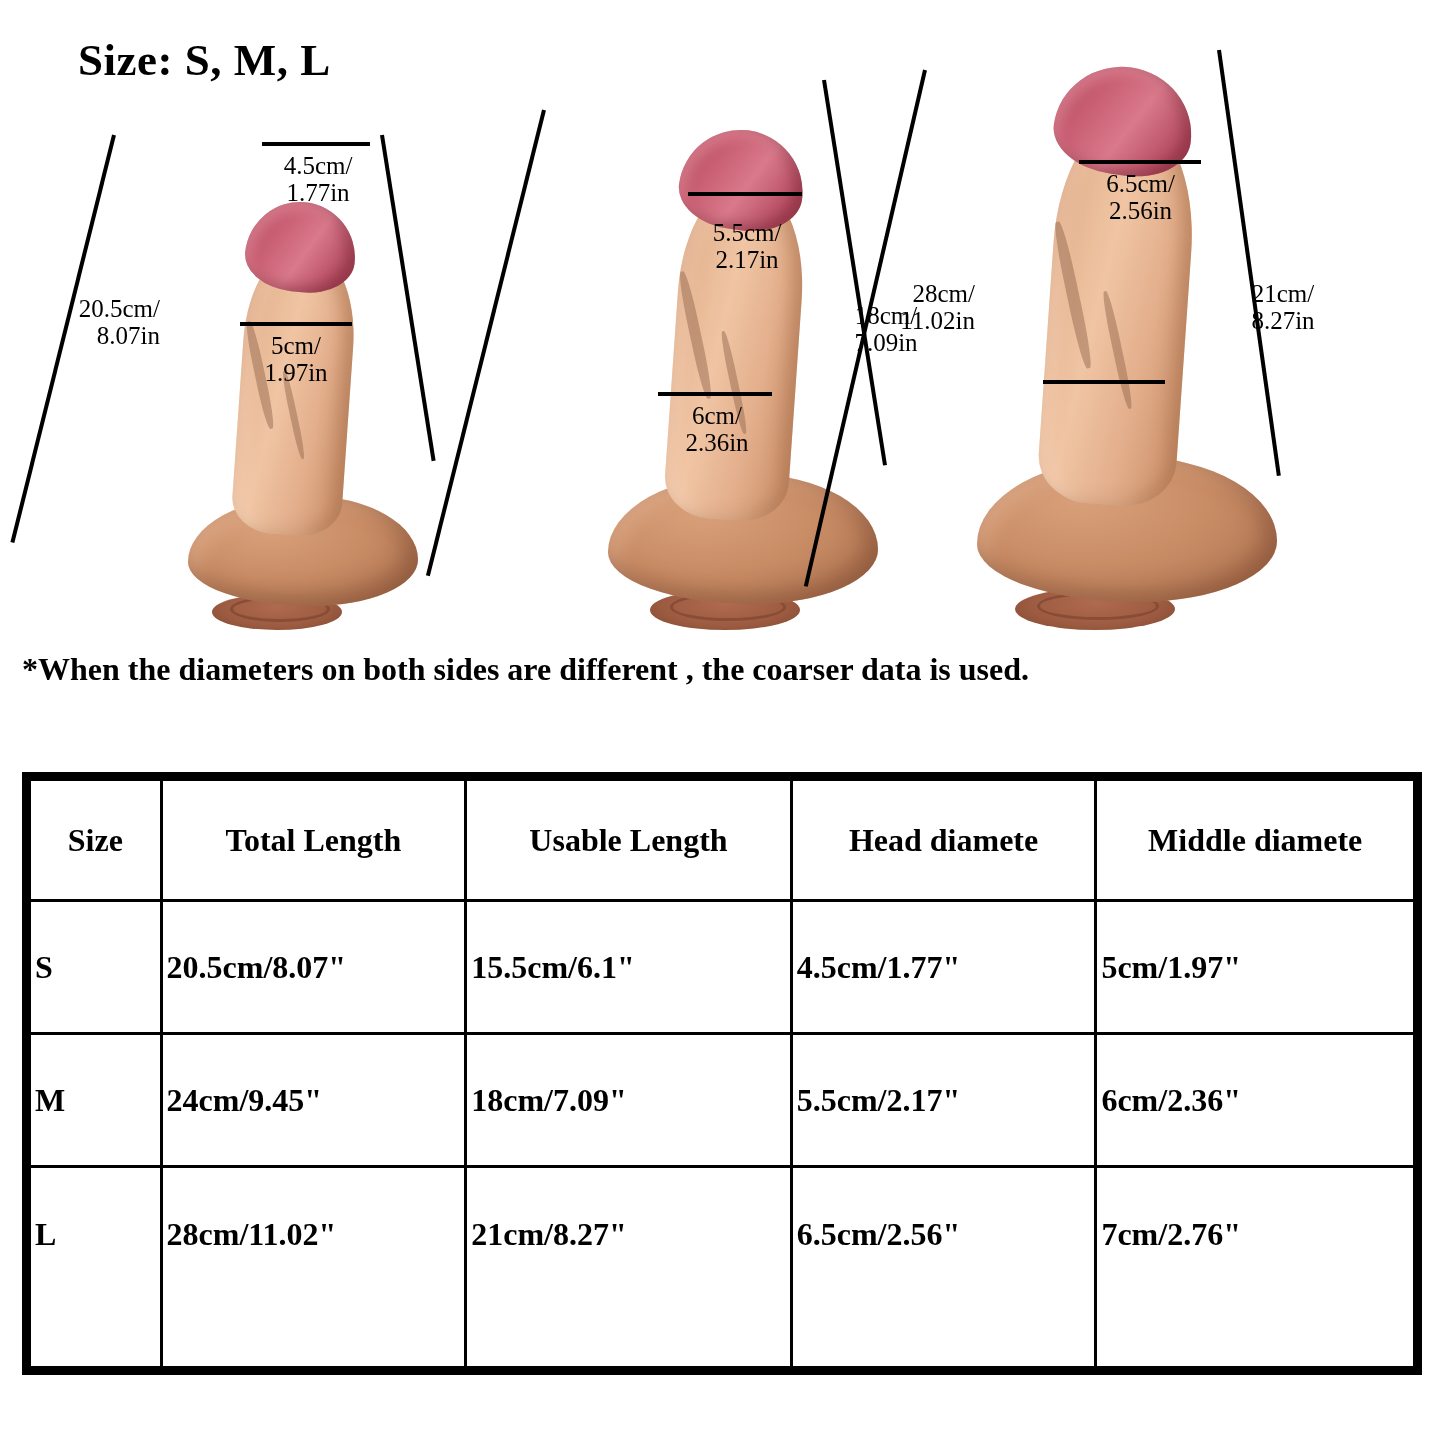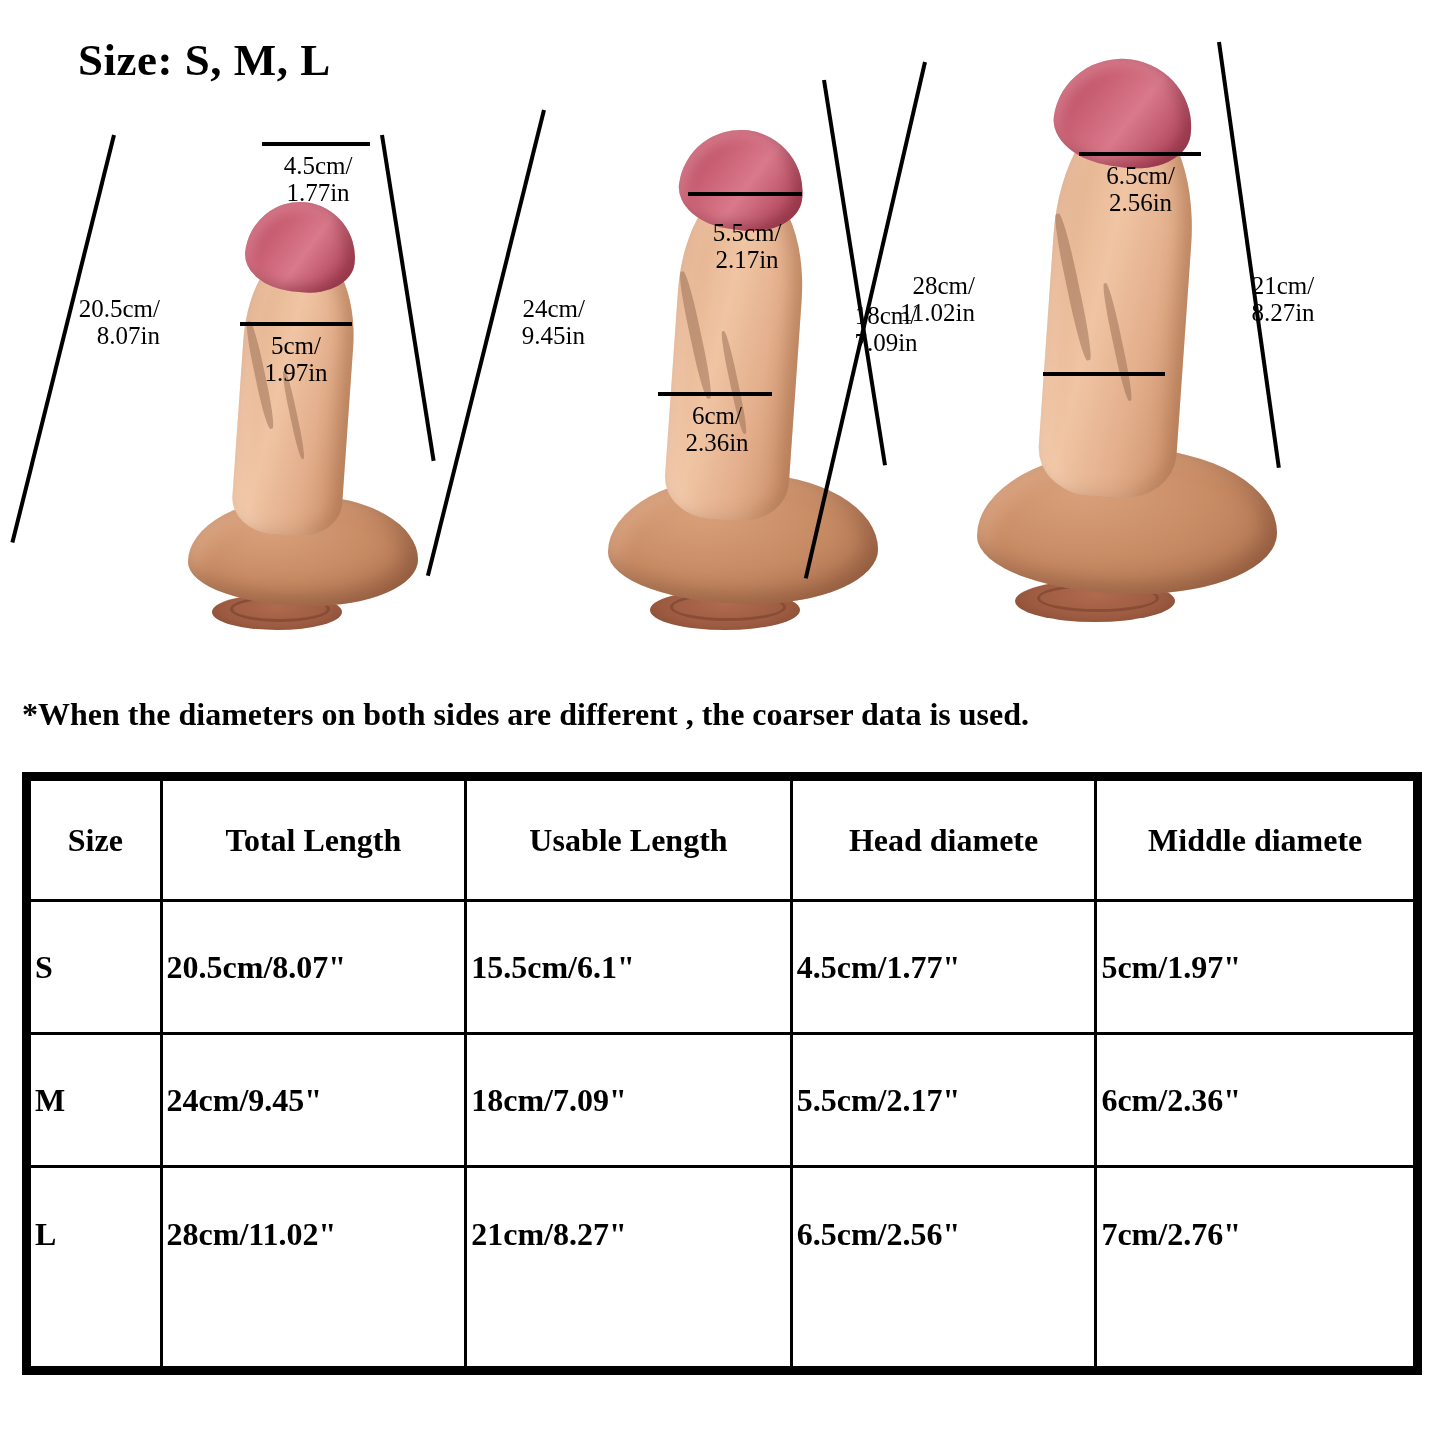--- a/index.html
+++ b/index.html
@@ -103,21 +103,20 @@
     white-space: nowrap;
   }
   .mlabel.left { text-align: right; }
 
   
   .notes {
     position: absolute;
     left: 22px;
     top: 645px;
     width: 1400px;
-    margin-top: 45px;
   }
   .note {
     font-size: 32px;
     font-weight: bold;
     line-height: 1.55;
     white-space: nowrap;
   }
 
   
   .table-wrap {
@@ -200,29 +199,27 @@
 
       <div class="mline" style="left:118px; top:122px; width:114px;"></div>
       <div class="mlabel" style="left:102px; top:132px; width:150px; white-space:pre-line;margin-top:17px;">5.5cm/
 2.17in</div>
 
       <div class="mline" style="left:88px; top:322px; width:114px;"></div>
       <div class="mlabel" style="left:72px; top:332px; width:150px; white-space:pre-line;">6cm/
 2.36in</div>
 
       <div class="mline" style="left:-28px; top:40px; width:4px; height:480px; background:#000; transform: rotate(14deg); transform-origin: top center;"></div>
-      <div class="mlabel left" style="left:-150px; top:225px; width:165px; white-space:pre-line;">24cm/
-9.45in</div>
 
       <div class="mline" style="left:252px; top:10px; width:4px; height:390px; background:#000; transform: rotate(-9deg); transform-origin: top center;"></div>
       <div class="mlabel" style="left:236px; top:232px; width:160px; white-space:pre-line;">18cm/
 7.09in</div>
     </div>
 
-    <div class="product" style="left:955px; bottom:8px; width:420px; height:570px;">
+    <div class="product" style="left:955px; bottom:0; width:420px; height:570px;">
       <div class="figure" style="left:0; bottom:0; width:420px; height:570px;">
         <div class="base" style="left:60px; bottom:0px; width:160px; height:42px;"></div>
         <div class="base-inner" style="left:82px; bottom:10px; width:116px; height:22px;"></div>
         <div class="balls" style="left:22px; bottom:28px; width:300px; height:145px;"></div>
         <div class="shaft" style="left:94px; bottom:125px; width:138px; height:390px; transform: rotate(4deg);"></div>
         <div class="vein" style="left:112px; bottom:260px; width:12px; height:150px;"></div>
         <div class="vein" style="left:158px; bottom:220px; width:9px; height:120px;"></div>
         <div class="glans" style="left:100px; bottom:455px; width:138px; height:108px; transform: rotate(8deg);"></div>
       </div>
 

